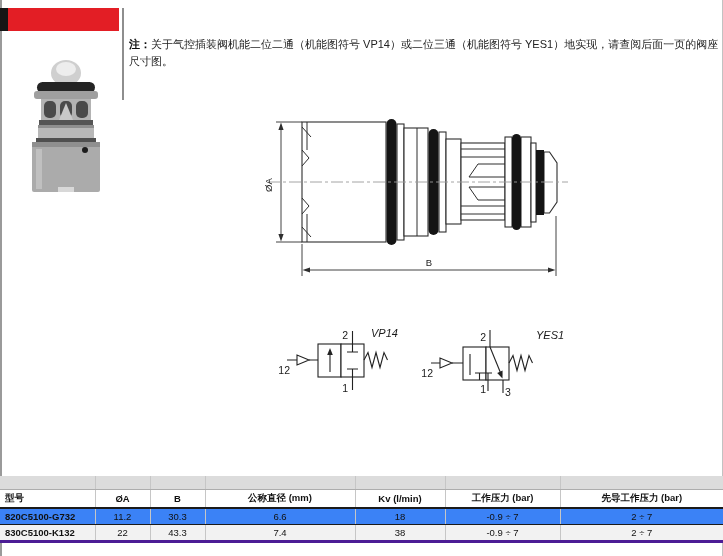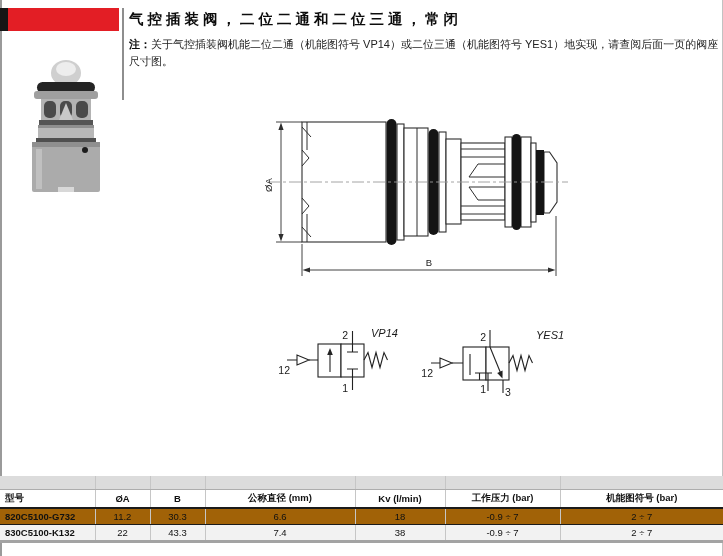--- a/index.html
+++ b/index.html
@@ -23,36 +23,35 @@
   table.spec{width:723px;border-collapse:collapse;table-layout:fixed;font-size:9.5px;}
   table.spec td,table.spec th{padding:0 3px;border-right:1px solid #c6c6c6;overflow:hidden;white-space:nowrap;}
   table.spec td:last-child,table.spec th:last-child{border-right:none;}
   tr.band td{height:13px;background:#dcdcdc;border-bottom:1px solid #adadad;}
   tr.head th{height:17px;background:#ffffff;font-weight:bold;text-align:center;
              border-bottom:2.5px solid #1a1a1a;color:#111;}
   tr.head th.c-model{text-align:left;padding-left:5px;}
   tr.row td{height:15px;text-align:center;border-bottom:1.5px solid #1a1a1a;color:#111;}
   tr.row td.c-model{text-align:left;font-weight:bold;padding-left:5px;}
   tr.row.shade-a td{background:#f2f2f2;}
-  tr.row.shade-b td{background:#a16207;}
-  tr.row.last td{border-bottom:3px solid #a3a3a3;}
+  tr.row.shade-b td{background:#3b82f6;}
+  tr.row.last td{border-bottom:3px solid #4c1d95;}
   svg text{font-family:"Liberation Sans","DejaVu Sans",sans-serif;}
 </style>
 </head>
 <body>
 
 <div class="page">
   <div class="border-l"></div>
   <div class="border-r"></div>
 
   <div class="black-tab"></div>
   <div class="red-bar" style="background: rgb(227, 30, 37);"></div>
   <div class="v-div"></div>
 
-  <div class="title">气控插装阀，二位二通和二位三通，常闭</div>
 
   <div class="note"><span class="nlabel">注：</span><span>关于气控插装阀机能二位二通（机能图符号 VP14）或二位三通（机能图符号 YES1）地实现，请查阅后面一页的阀座尺寸图。</span></div>
 
   <svg class="photo" viewBox="0 0 104 152">
     <ellipse cx="52" cy="27" rx="15" ry="13" fill="#cfcfcf"></ellipse>
     <ellipse cx="52" cy="23" rx="10" ry="7" fill="#ededed"></ellipse>
     <rect x="23" y="36" width="58" height="11" rx="5.5" fill="#242424"></rect>
     <rect x="20" y="45" width="64" height="8" rx="3" fill="#9f9f9f"></rect>
     <rect x="27" y="53" width="50" height="22" fill="#b3b3b3"></rect>
     <rect x="30" y="55" width="12" height="17" rx="5" fill="#4a4a4a"></rect>
@@ -186,21 +185,21 @@
             <td></td>
           <td></td>
         </tr>
         <tr class="head">
           <th class="c-model">型号</th>
           <th>ØA</th>
           <th>B</th>
           <th>公称直径 (mm)</th>
           <th>Kv (l/min)</th>
           <th>工作压力 (bar)</th>
-          <th>机能图符号 (bar)</th>
+          <th>先导工作压力 (bar)</th>
         </tr>
       </thead>
       <tbody>
         <tr class="row shade-b">
           <td class="c-model">820C5100-G732</td>
           <td>11.2</td>
           <td>30.3</td>
           <td>6.6</td>
           <td>18</td>
           <td>-0.9 ÷ 7</td>

